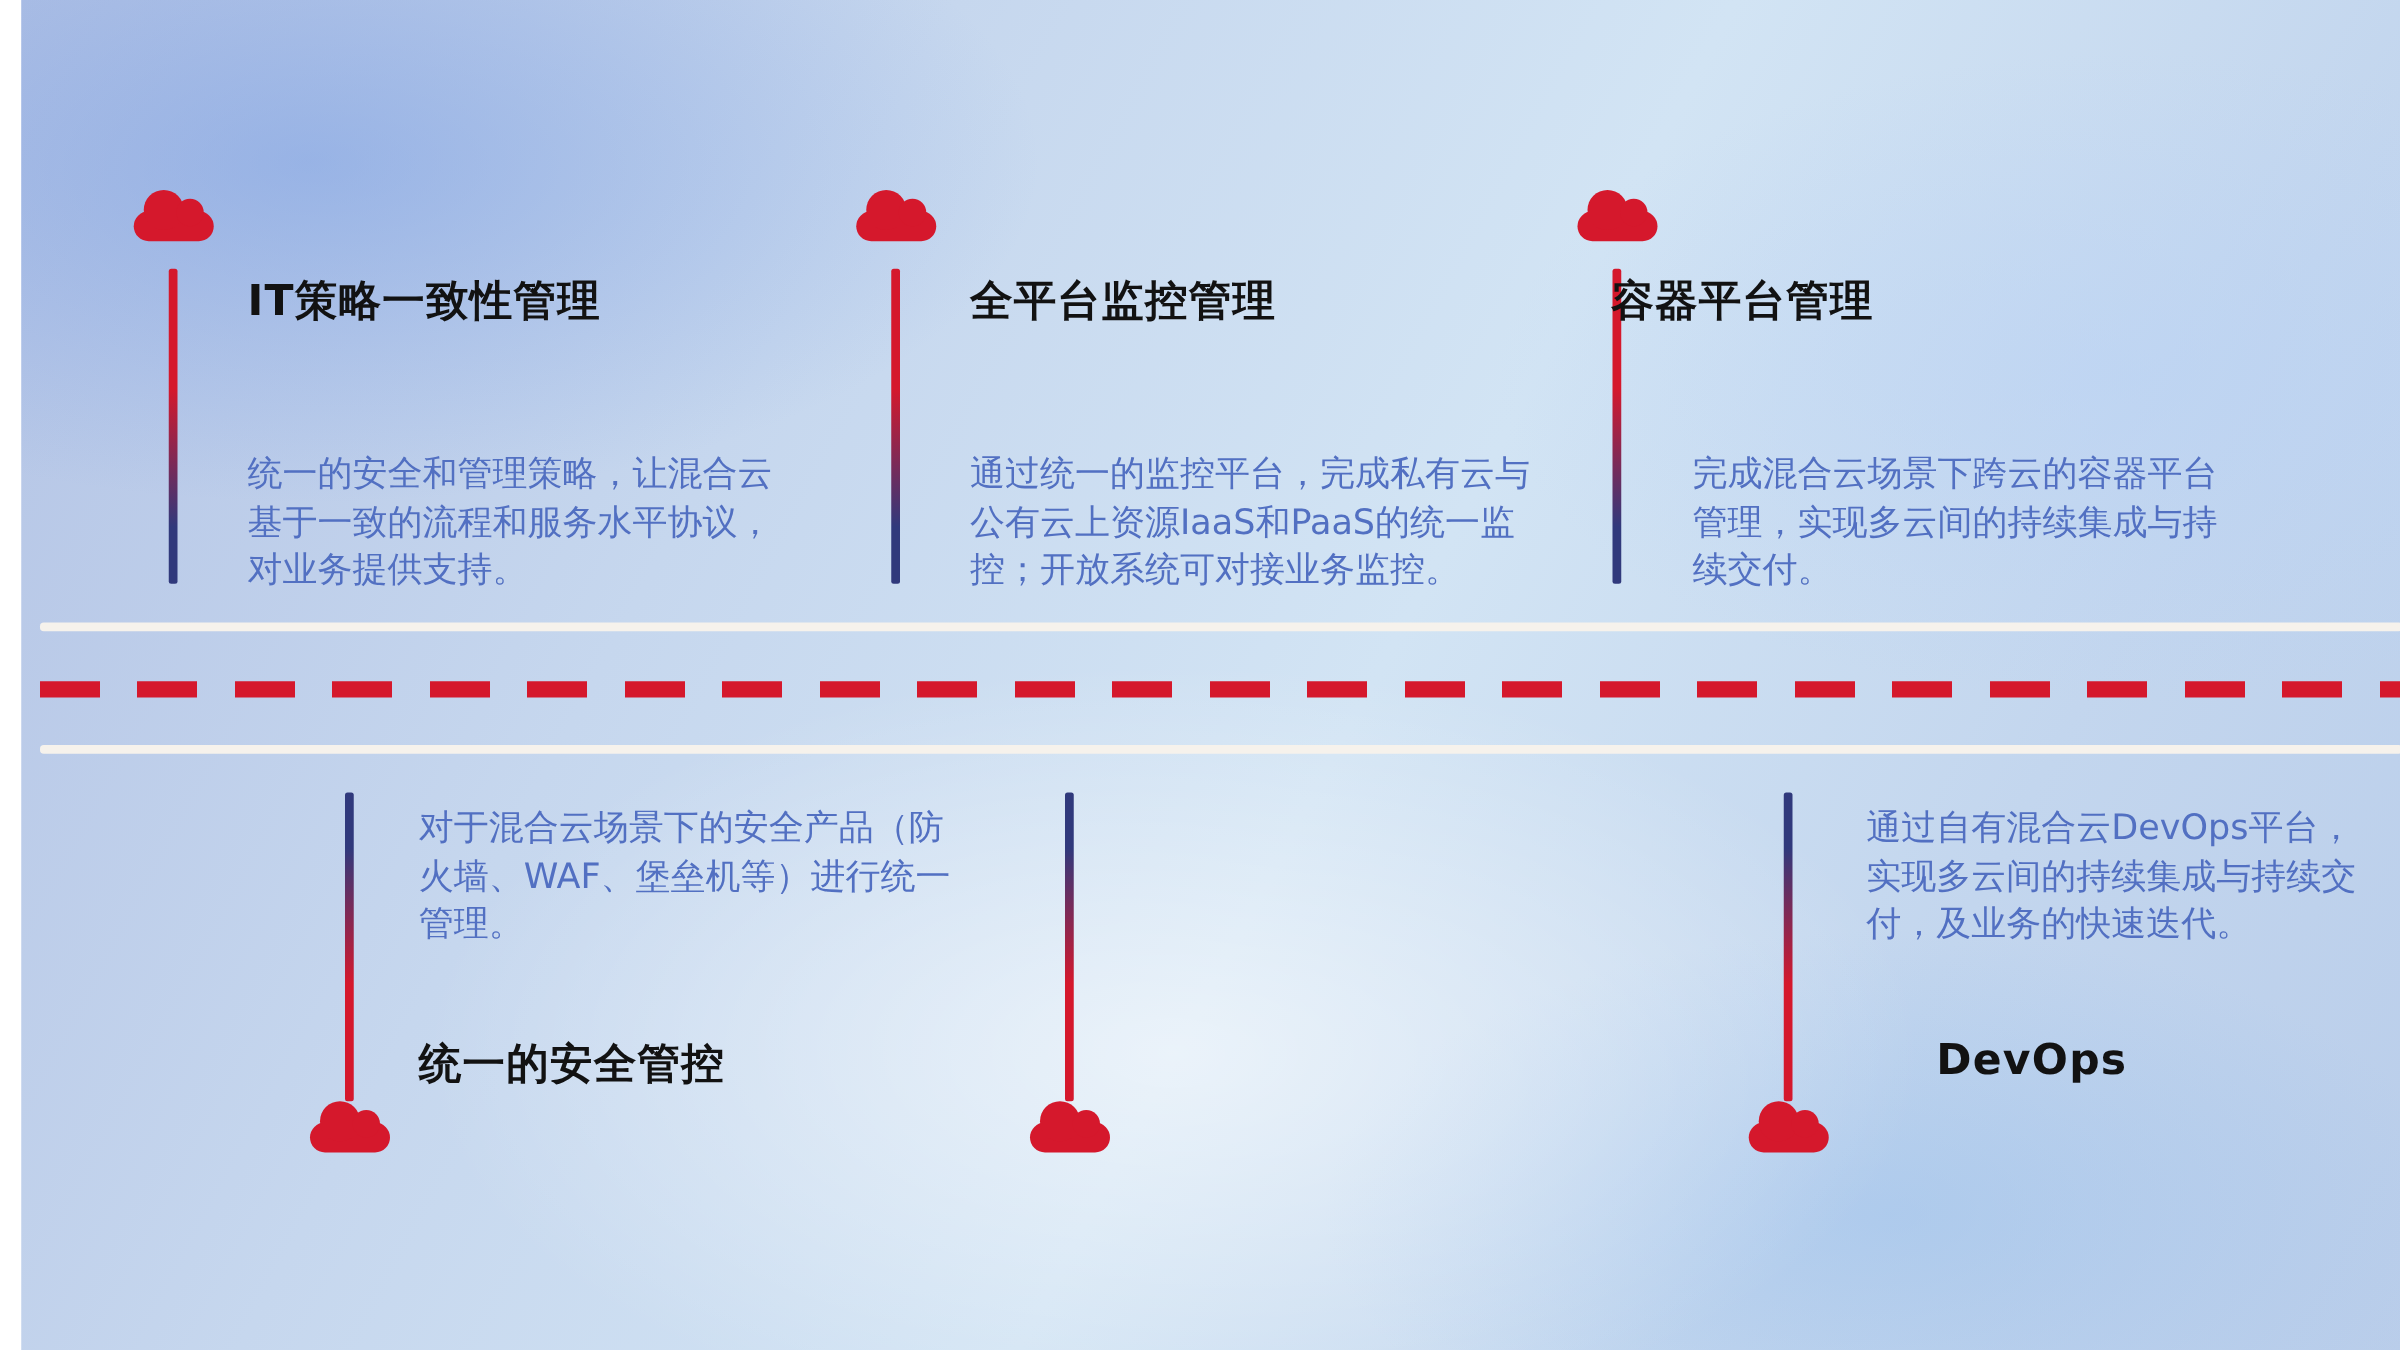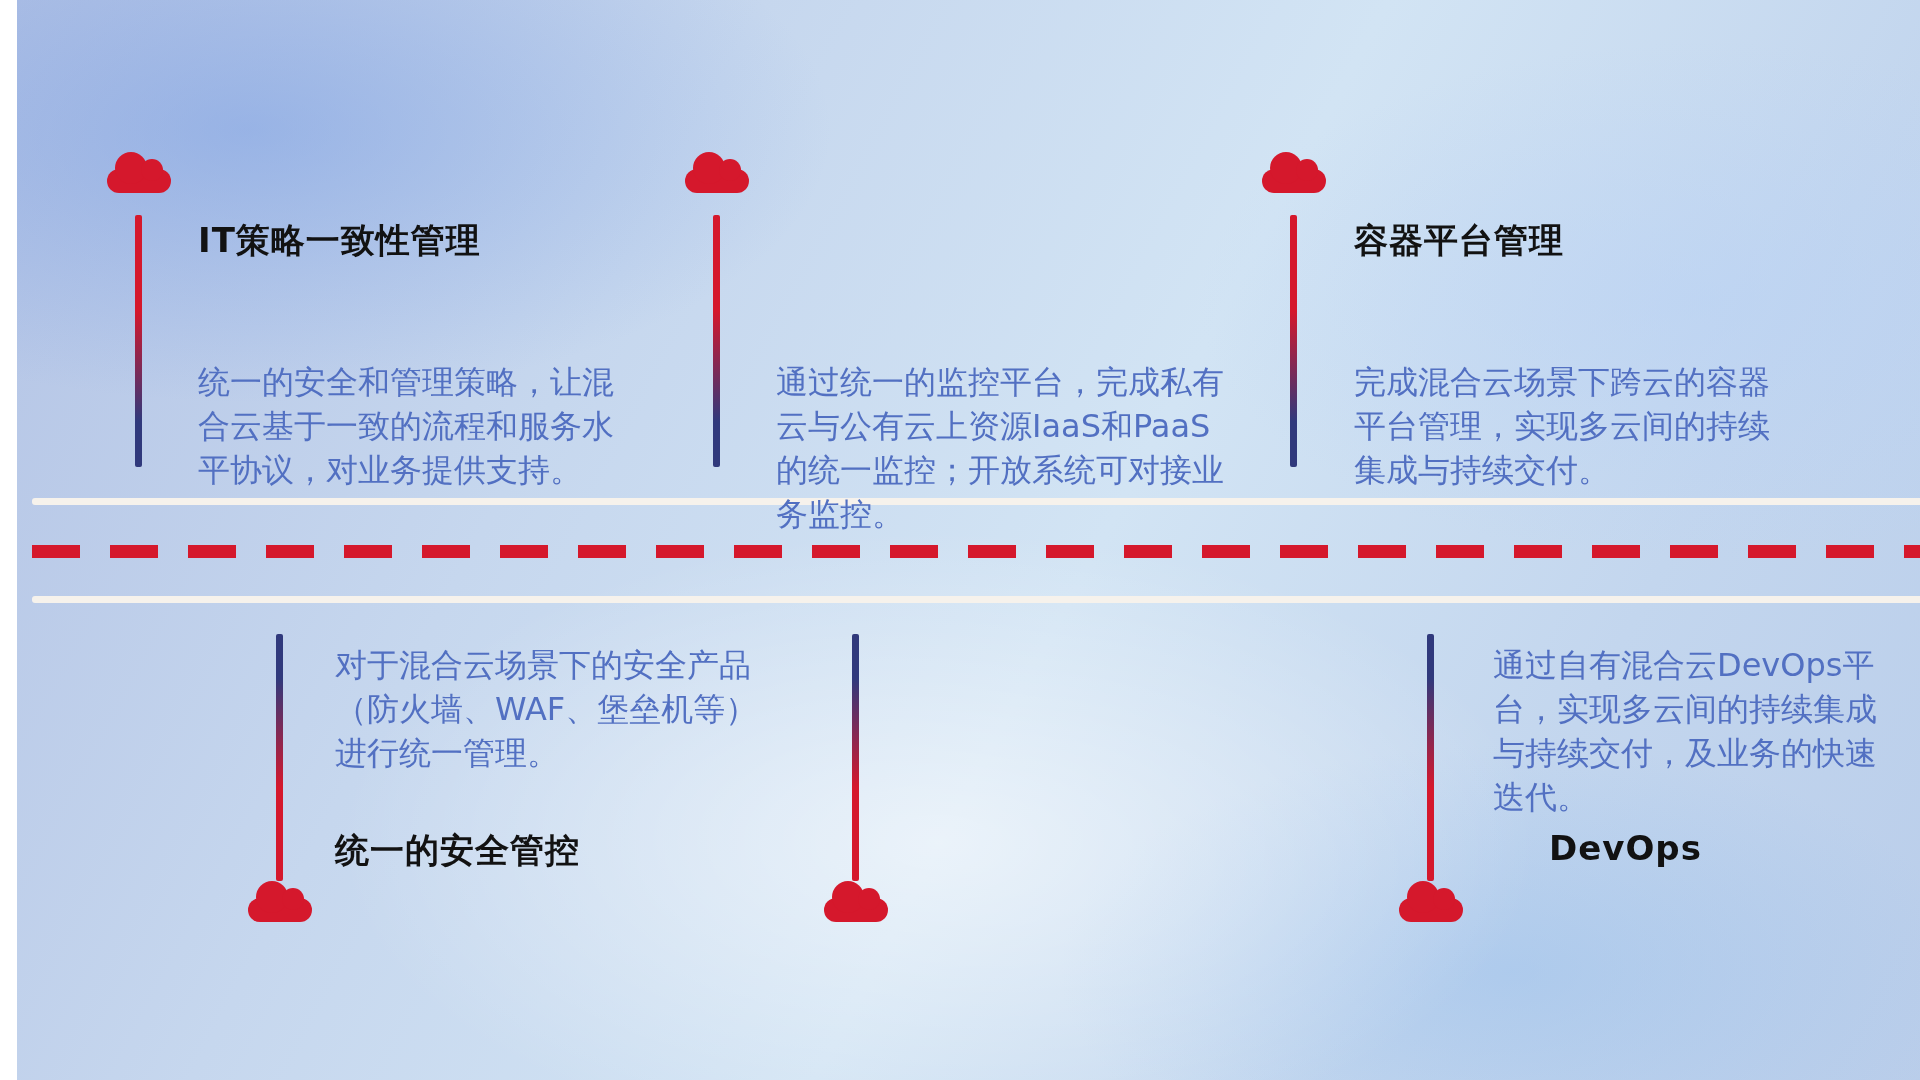--- a/index.html
+++ b/index.html
@@ -87,46 +87,47 @@
   .item-title {
     position: absolute;
     font-size: 34px;
     font-weight: 700;
     color: #121212;
     letter-spacing: 1px;
     white-space: nowrap;
   }
   .item-desc {
     position: absolute;
-    font-size: 32px;
+    font-size: 28px;
     line-height: 1.38;
     color: #5270c2;
   }
 </style>
 </head>
 <body>
 
 <div class="canvas">
 
   <div class="road-line top"></div>
   <div class="road-dash"></div>
   <div class="road-line bottom"></div>
 
   <div class="cloud" style="left:90px; top:169px;"></div>
   <div class="vline down" style="left:118px; top:215px; height:252px;"></div>
   <div class="item-title" style="left:181px; top:218px;">IT策略一致性管理</div>
   <div class="item-desc" style="left:181px; top:360px; width:420px;">统一的安全和管理策略，让混合云基于一致的流程和服务水平协议，对业务提供支持。</div>
 
   <div class="cloud" style="left:668px; top:169px;"></div>
   <div class="vline down" style="left:696px; top:215px; height:252px;"></div>
+  <div class="item-title" style="left:759px; top:218px;">全平台监控管理</div>
   <div class="item-desc" style="left:759px; top:360px; width:455px;">通过统一的监控平台，完成私有云与公有云上资源IaaS和PaaS的统一监控；开放系统可对接业务监控。</div>
 
   <div class="cloud" style="left:1245px; top:169px;"></div>
   <div class="vline down" style="left:1273px; top:215px; height:252px;"></div>
-  <div class="item-title" style="left:1337px; top:218px;">容器平台管理</div>
+  <div class="item-title" style="left:1272px; top:218px;">容器平台管理</div>
   <div class="item-desc" style="left:1337px; top:360px; width:430px;">完成混合云场景下跨云的容器平台管理，实现多云间的持续集成与持续交付。</div>
 
   <div class="vline up" style="left:259px; top:634px; height:247px;"></div>
   <div class="cloud" style="left:231px; top:898px;"></div>
   <div class="item-desc" style="left:318px; top:643px; width:440px;">对于混合云场景下的安全产品（防火墙、WAF、堡垒机等）进行统一管理。</div>
   <div class="item-title" style="left:318px; top:828px;">统一的安全管控</div>
 
   <div class="vline up" style="left:835px; top:634px; height:247px;"></div>
   <div class="cloud" style="left:807px; top:898px;"></div>
 

